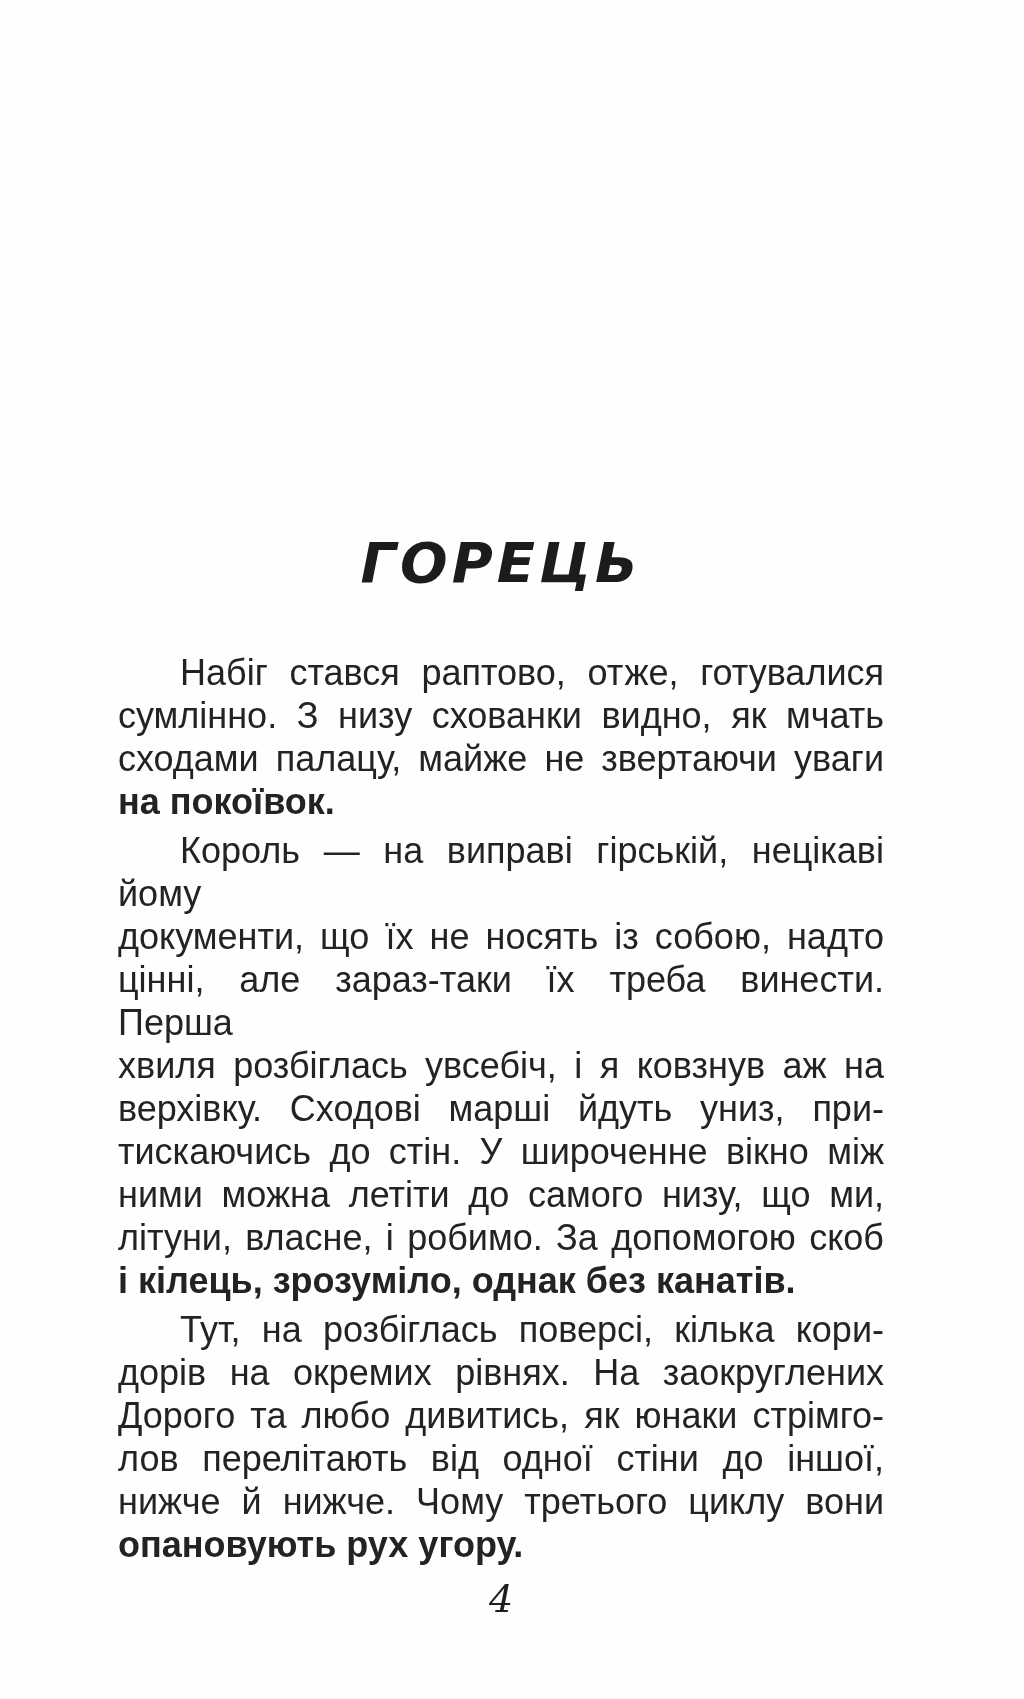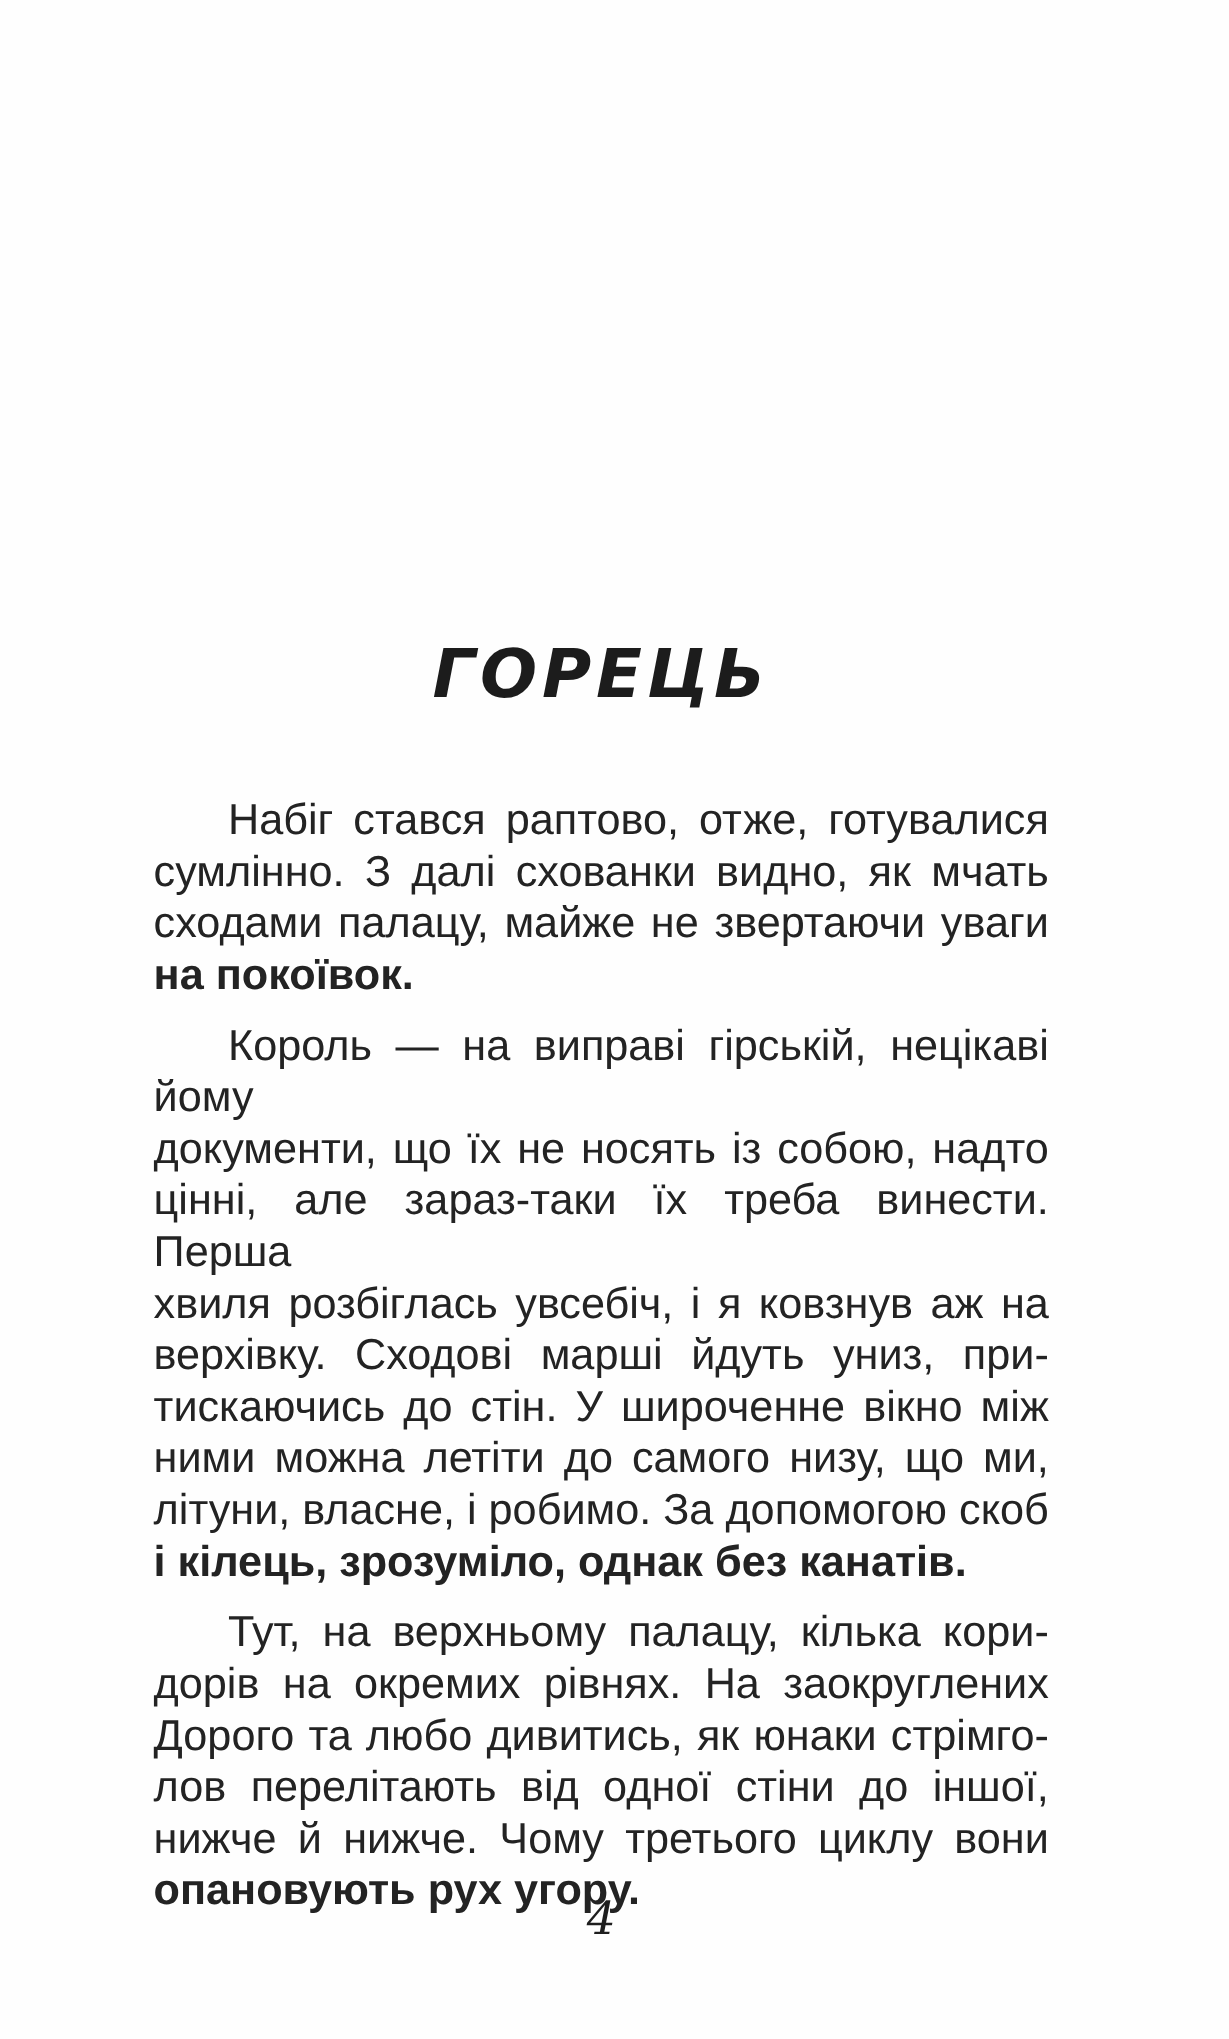--- a/index.html
+++ b/index.html
@@ -34,21 +34,21 @@
   .text-block {
     position: absolute;
     top: 645px;
     left: 112px;
     width: 778px;
     font-size: 36px;
     line-height: 43px;
     color: #232323;
   }
   .paragraph {
-    margin: 16px;
+    margin: 6px;
   }
   .line {
     text-align: justify;
     text-align-last: justify;
     white-space: normal;
   }
   .line.first {
     text-indent: 62px;
   }
   .line.last {
@@ -70,37 +70,37 @@
 </style>
 </head>
 <body>
 
 <div class="page">
   <h1 class="title">ГОРЕЦЬ</h1>
 
   <div class="text-block">
       <div class="paragraph">
         <div class="line first">Набіг стався раптово, отже, готувалися</div>
-        <div class="line">сумлінно. З далі схованки видно, як мчать</div>
+        <div class="line">сумлінно. З низу схованки видно, як мчать</div>
         <div class="line">сходами палацу, майже не звертаючи уваги</div>
         <div class="line last">на покоївок.</div>
       </div>
       <div class="paragraph">
         <div class="line first">Король — на виправі гірській, нецікаві йому</div>
         <div class="line">документи, що їх не носять із собою, надто</div>
         <div class="line">цінні, але зараз-таки їх треба винести. Перша</div>
         <div class="line">хвиля розбіглась увсебіч, і я ковзнув аж на</div>
         <div class="line">верхівку. Сходові марші йдуть униз, при-</div>
         <div class="line">тискаючись до стін. У широченне вікно між</div>
         <div class="line">ними можна летіти до самого низу, що ми,</div>
         <div class="line">літуни, власне, і робимо. За допомогою скоб</div>
         <div class="line last">і кілець, зрозуміло, однак без канатів.</div>
       </div>
       <div class="paragraph">
-        <div class="line first">Тут, на верхньому палацу, кілька кори-</div>
+        <div class="line first">Тут, на розбіглась поверсі, кілька кори-</div>
         <div class="line">дорів на окремих рівнях. На заокруглених</div>
         <div class="line">Дорого та любо дивитись, як юнаки стрімго-</div>
         <div class="line">лов перелітають від одної стіни до іншої,</div>
         <div class="line">нижче й нижче. Чому третього циклу вони</div>
         <div class="line last">опановують рух угору.</div>
       </div>
     </div>
 
   <div class="page-number">4</div>
 </div>

